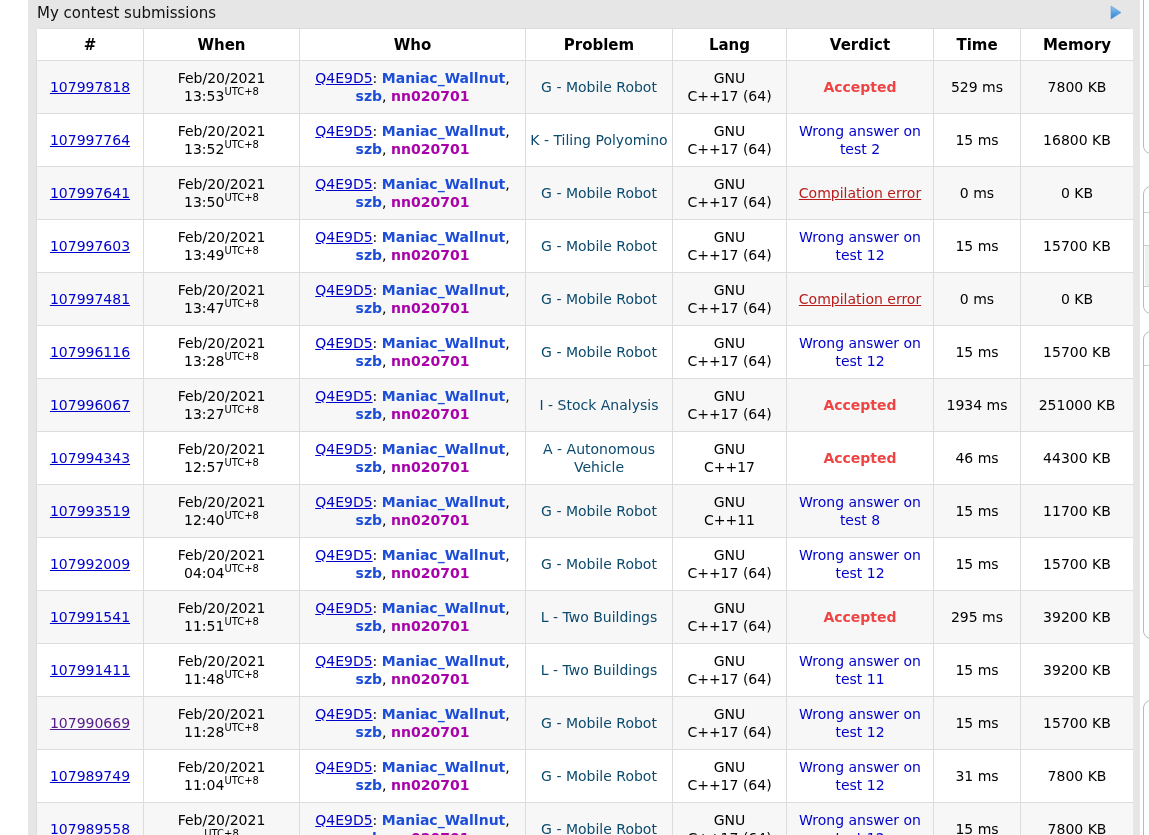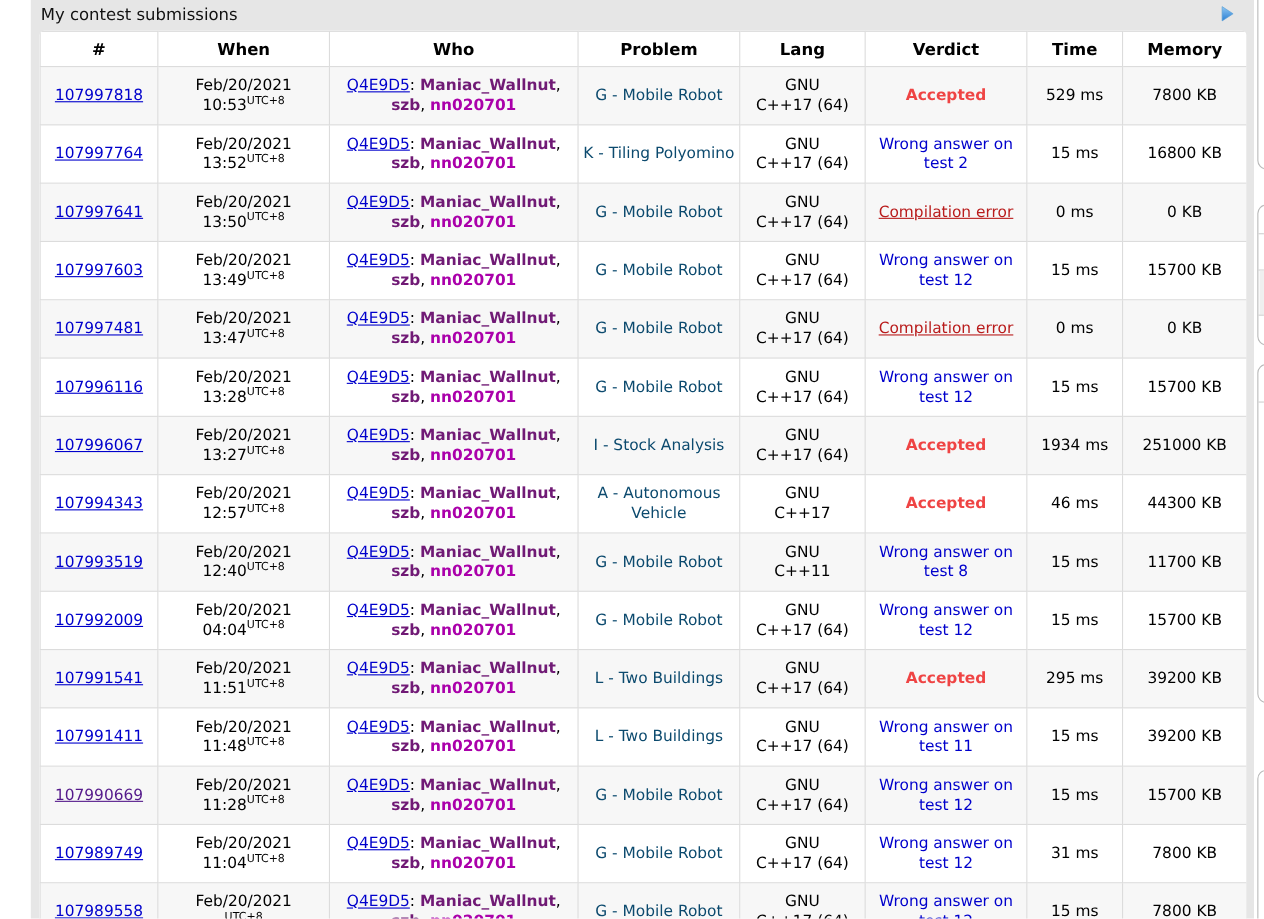--- a/index.html
+++ b/index.html
@@ -21,21 +21,21 @@
   th { height:32px; font-size:15px; font-weight:bold; text-align:center;
     background:#fff; border:1px solid #dcdcdc; }
   td { height:53px; text-align:center; vertical-align:middle;
     border:1px solid #dcdcdc; padding:0 4px; line-height:18px; }
   tbody tr:nth-child(odd) td { background:#f7f7f7; }
   tbody tr:nth-child(even) td { background:#ffffff; }
 
   a { cursor:pointer; }
   .lnk { color:#0000cc; text-decoration:underline; }
   .lnk-visited { color:#551a8b; text-decoration:underline;margin-top:48px; }
-  .u-orange { color:#701a75; font-weight:bold; text-decoration:none; }
+  .u-orange { color:#1d4ed8; font-weight:bold; text-decoration:none; }
   .u-violet { color:#aa00aa; font-weight:bold; text-decoration:none;text-align:right; }
   .problem-lnk { color:#0c4a6e; }
   .v-accepted { color:#ef4444; font-weight:bold; }
   .v-rejected { color:#0000cc; }
   .v-rejected-link { color:#b91c1c; text-decoration:underline; }
   sup.tz { font-size:10px; vertical-align:super; line-height:0; }
 
   
   .side-box { position:absolute; left:1143px; width:40px; background:#fff;
     border:1px solid #b9b9b9; border-radius:8px; }
@@ -78,21 +78,21 @@
             <th>Problem</th>
             <th>Lang</th>
             <th>Verdict</th>
             <th>Time</th>
             <th>Memory</th>
           </tr>
         </thead>
       <tbody id="rows">
           <tr>
             <td><a class="lnk">107997818</a></td>
-            <td><span>Feb/20/2021</span><br><span>10:53</span><sup class="tz">UTC+8</sup></td>
+            <td><span>Feb/20/2021</span><br><span>13:53</span><sup class="tz">UTC+8</sup></td>
             <td><a class="lnk">Q4E9D5</a>: <a class="u-orange">Maniac_Wallnut</a>,<br><a class="u-orange">szb</a>, <a class="u-violet">nn020701</a></td>
             <td><a class="problem-lnk">G - Mobile Robot</a></td>
             <td><span>GNU<br>C++17 (64)</span></td>
             <td><span class="v-accepted">Accepted</span></td>
             <td><span>529 ms</span></td>
             <td><span>7800 KB</span></td>
           </tr>
           <tr>
             <td><a class="lnk">107997764</a></td>
             <td><span>Feb/20/2021</span><br><span>13:52</span><sup class="tz">UTC+8</sup></td>

